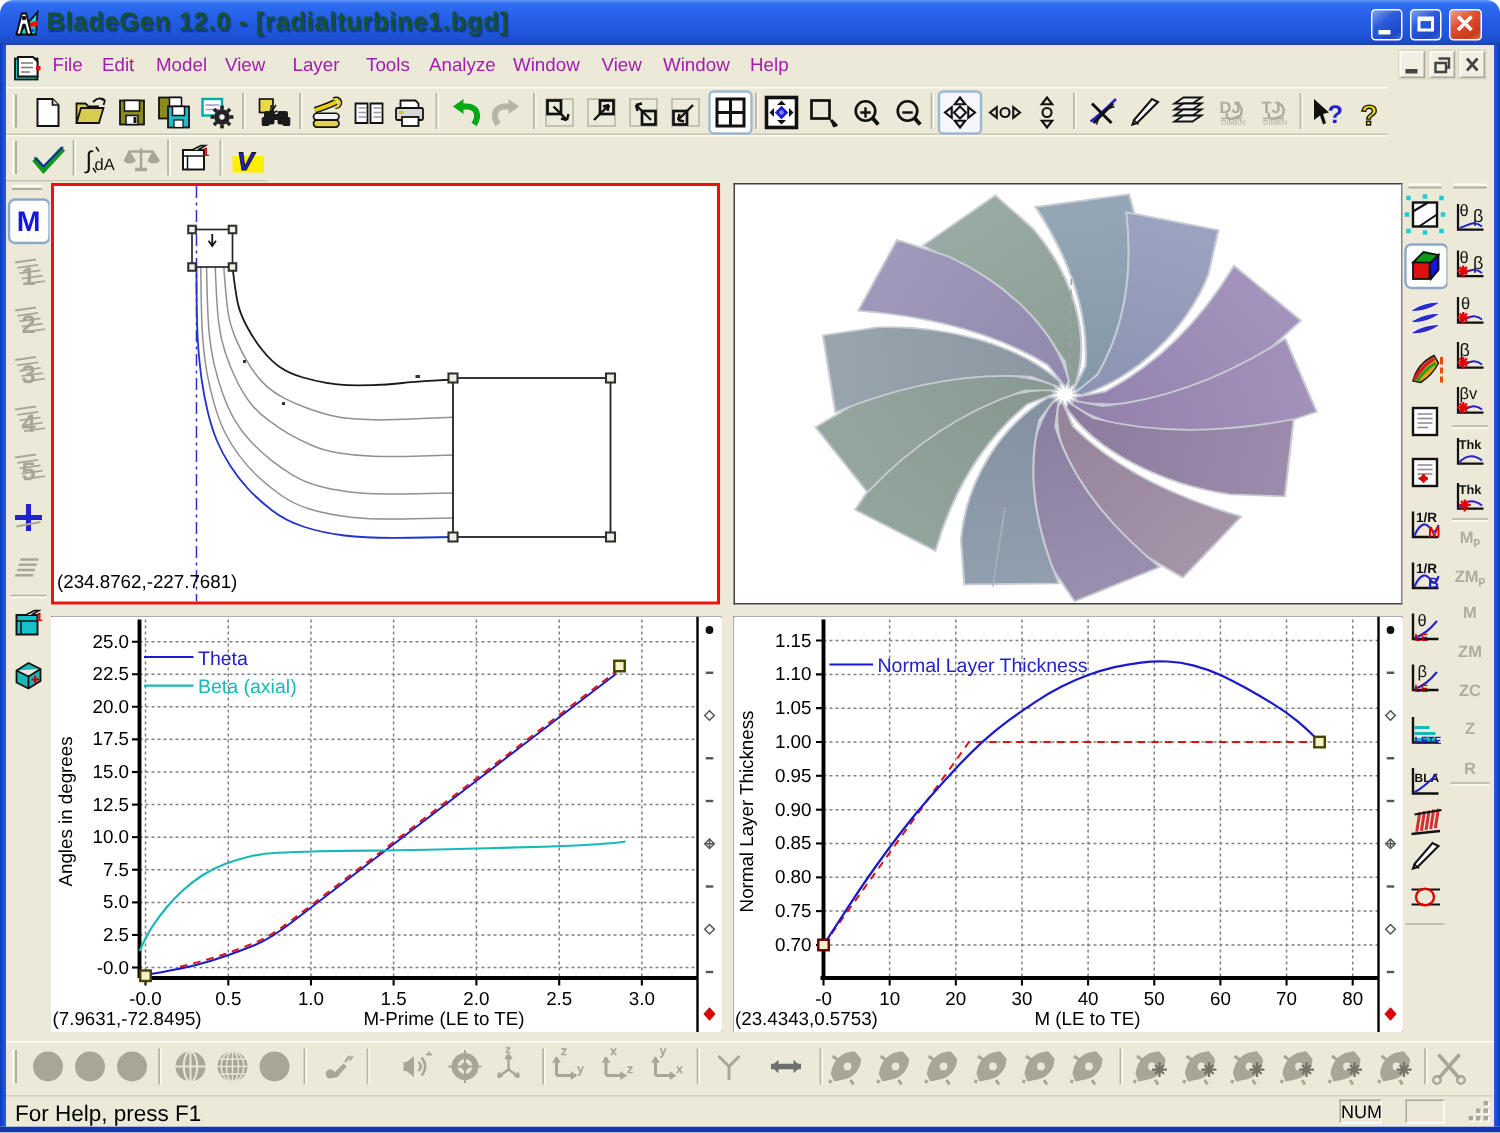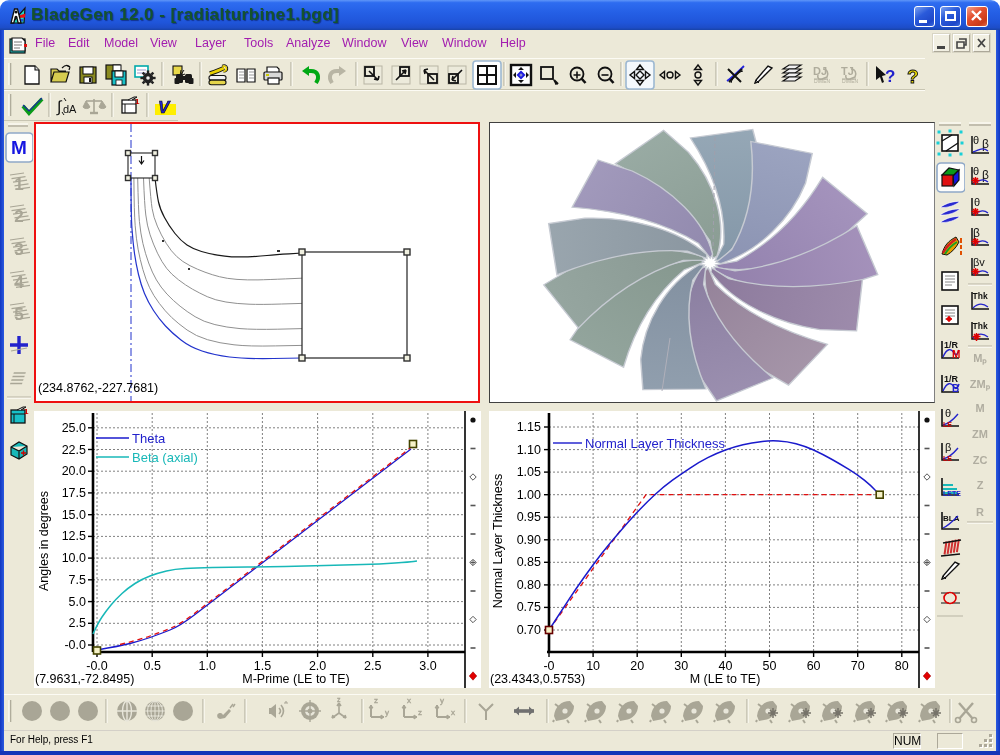--- a/index.html
+++ b/index.html
@@ -971,21 +971,21 @@
     <line x1="946" y1="5" x2="946" y2="29" stroke="#b8b5a4" stroke-width="1.2"></line>
     <line x1="947.2" y1="5" x2="947.2" y2="29" stroke="#fcfbf4" stroke-width="1"></line>
     <g transform="translate(962,17)" stroke="#a9a696" fill="none">
       <path d="M-7,-8 L7,8 M7,-8 L-7,8" stroke-width="2.4"></path>
       <circle cx="-8" cy="9" r="2.5" stroke-width="1.6"></circle>
       <circle cx="8" cy="9" r="2.5" stroke-width="1.6"></circle>
     </g>
   </svg>
 
 <div class="abs" style="left:4px;top:730px;width:992px;height:21px;background:#ece9d8;border-top:1px solid #d4d0c8"></div>
-<div class="abs" style="left:10px;top:734px;font-size:10px;color:#000">For Help, press F1</div>
+<div class="abs" style="left:10px;top:734px;font-size:15px;color:#000">For Help, press F1</div>
 <div class="abs" style="left:893px;top:733px;width:28px;height:16px;border:1px solid #aca899;border-bottom-color:#fff;border-right-color:#fff;font-size:12px;color:#000;text-align:center;line-height:15px">NUM</div>
 <div class="abs" style="left:937px;top:733px;width:26px;height:16px;border:1px solid #aca899;border-bottom-color:#fff;border-right-color:#fff"></div>
 <svg class="abs" style="left:979px;top:734px" width="16" height="16">
  <g fill="#fff">
       <rect x="11" y="11" width="3" height="3"></rect>
       <rect x="11" y="6" width="3" height="3"></rect>
       <rect x="11" y="1" width="3" height="3"></rect>
       <rect x="6" y="11" width="3" height="3"></rect>
       <rect x="6" y="6" width="3" height="3"></rect>
       <rect x="1" y="11" width="3" height="3"></rect>

